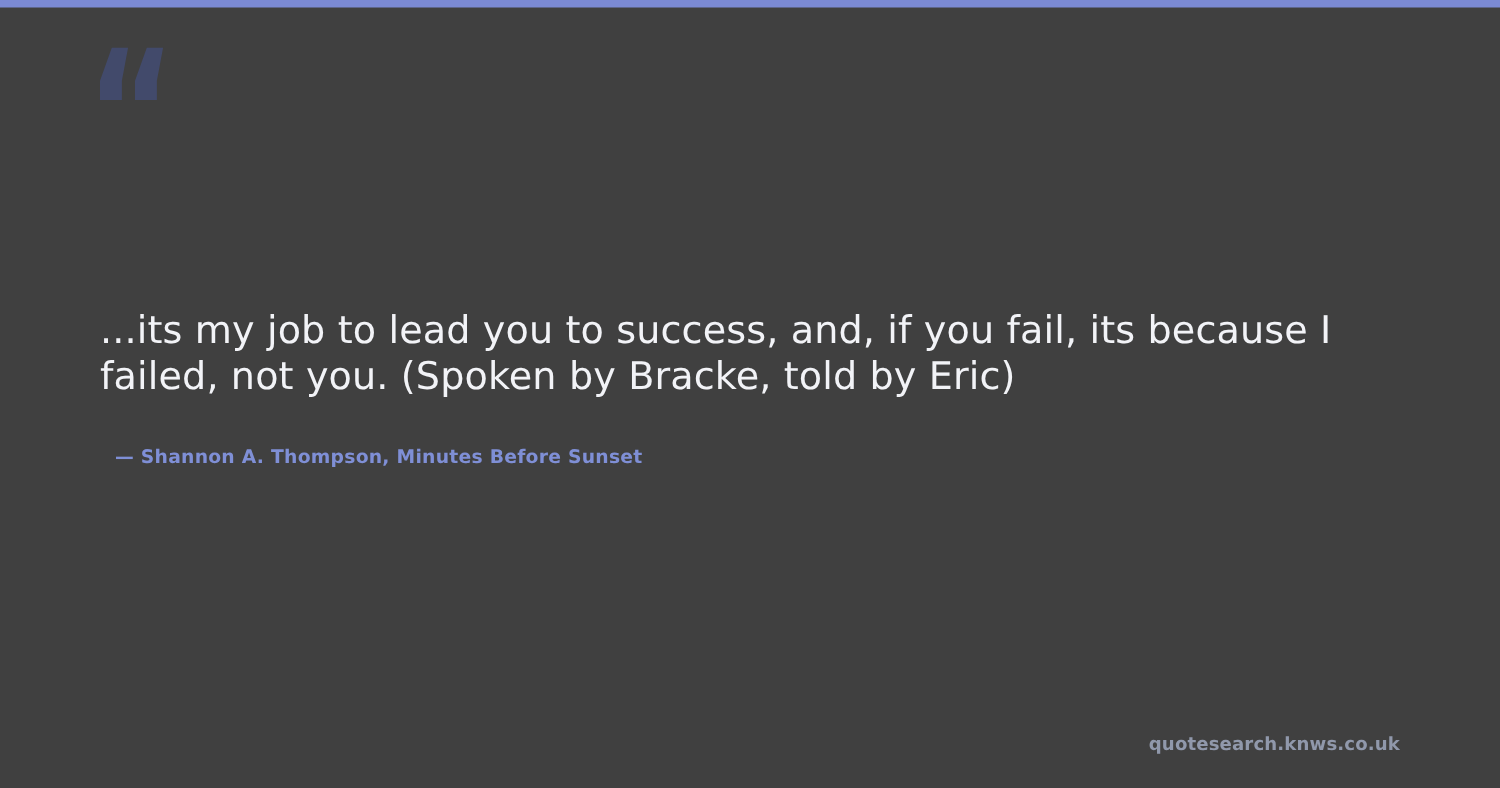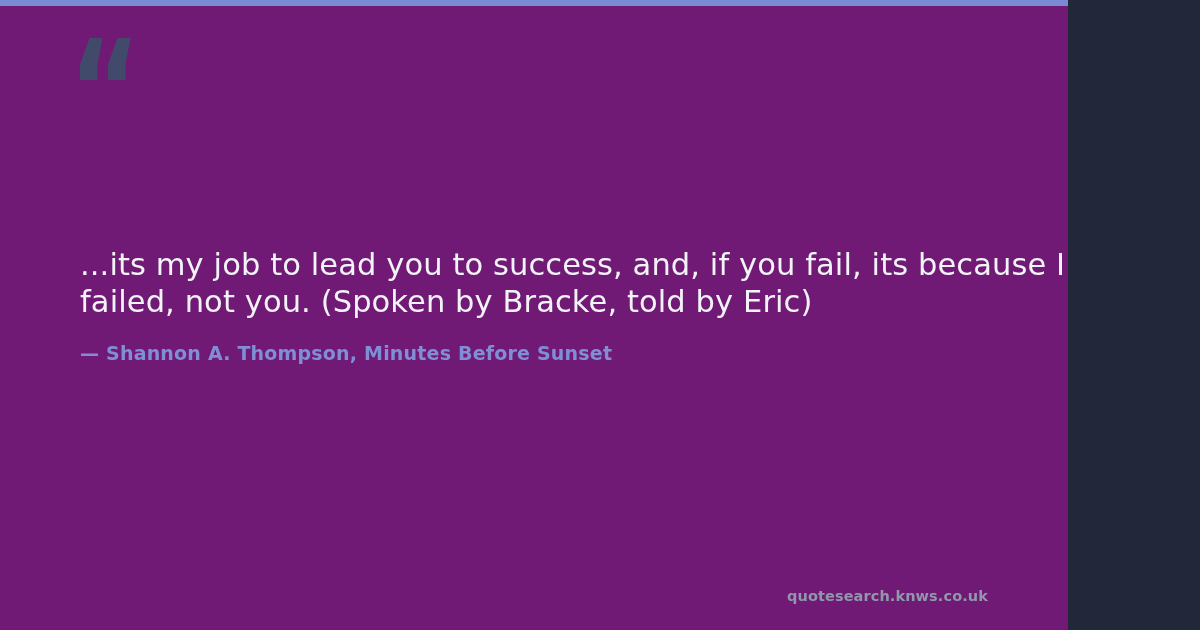--- a/index.html
+++ b/index.html
@@ -10,23 +10,23 @@
   body {
     width: 1200px;
     height: 630px;
     background: #222739;
     font-family: "DejaVu Sans", sans-serif;
     overflow: hidden;
   }
 
   .quote-card {
     position: relative;
-    width: 1068px;
+    width: 1200px;
     height: 630px;
-    background: #701a75;
+    background: #404040;
     box-sizing: border-box;
     overflow: hidden;
   }
 
   .accent-bar {
     position: absolute;
     top: 0;
     left: 0;
     width: 1200px;
     height: 6px;
@@ -62,24 +62,24 @@
     font-weight: 400;
     line-height: 37px;
     letter-spacing: 0.1px;
     white-space: pre-wrap;
   }
 
   .attribution {
     position: absolute;
     left: 80px;
     top: 339px;
-    margin: 0;
+    margin: 12px;
     color: #7f8fd6;
     font-family: "DejaVu Sans", sans-serif;
-    font-size: 19px;
+    font-size: 15px;
     font-weight: 700;
     line-height: 28px;
     letter-spacing: 0.2px;
   }
 
   .footer-url {
     position: absolute;
     right: 80px;
     bottom: 25px;
     margin: 0;

